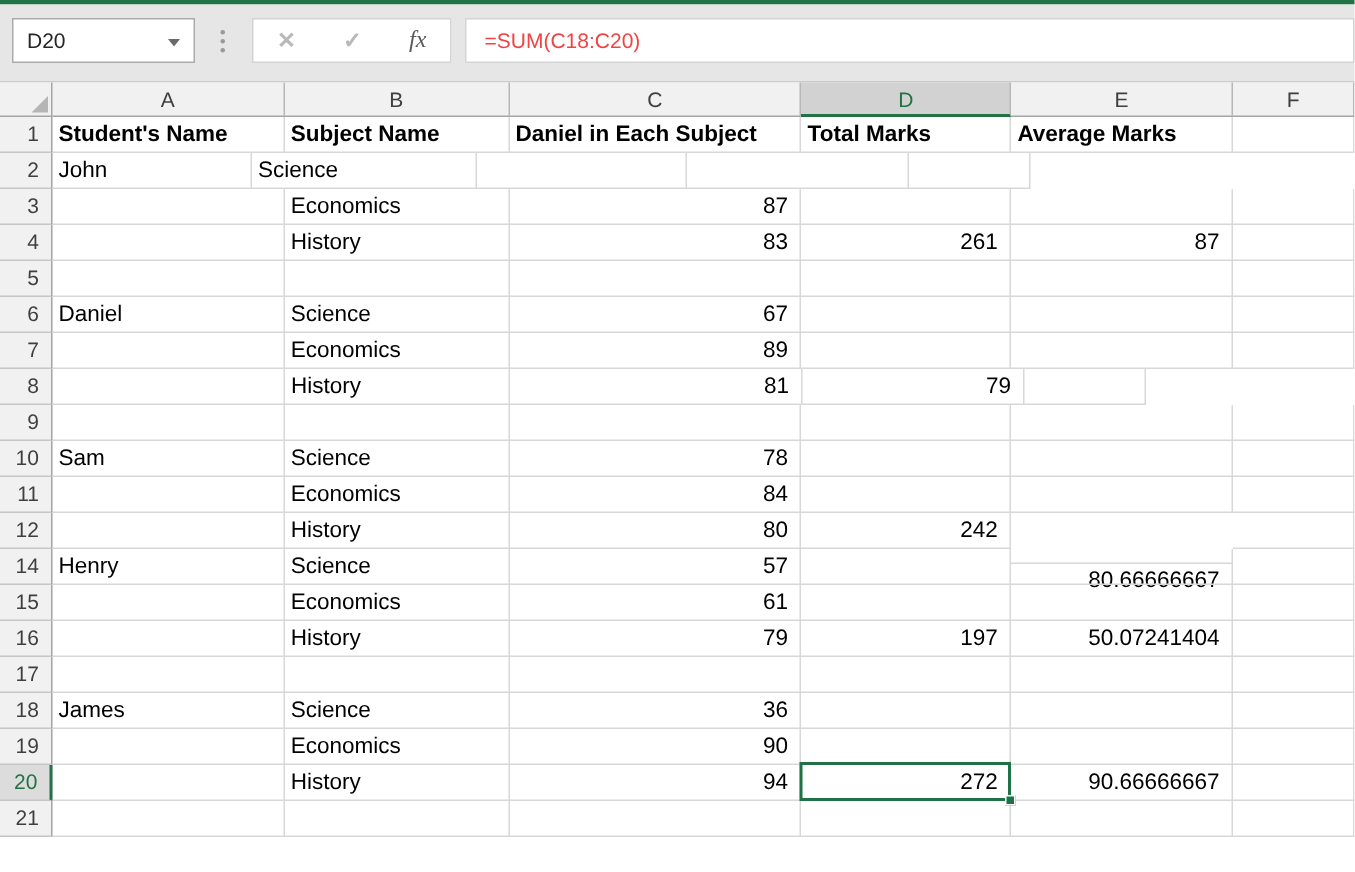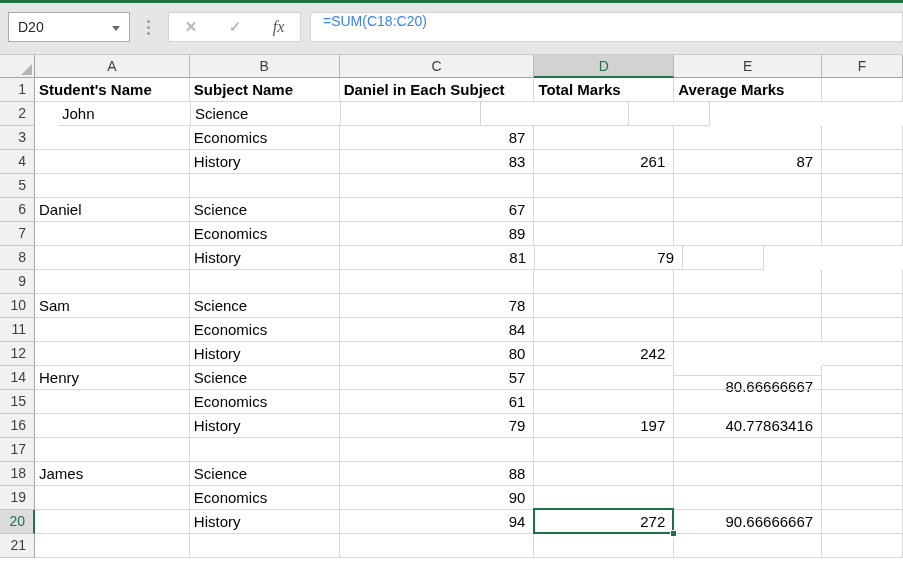--- a/index.html
+++ b/index.html
@@ -32,22 +32,22 @@
   .fx-panel {
     position: absolute; left: 168px; top: 9px; width: 133px; height: 30px;
     background: #fff; border: 1px solid #d4d4d4;
     display: flex; align-items: center; justify-content: space-around;
   }
   .btn-cancel, .btn-enter { color: #b9b9b9; font-size: 15px; font-weight: bold; }
   .btn-fx { color: #595959; font-size: 16px; font-style: italic; font-family: "Liberation Serif", serif; }
   .formula-bar {
     position: absolute; left: 310px; top: 9px; width: 593px; height: 30px;
     background: #fff; border: 1px solid #d4d4d4;
-    display: flex; align-items: flex-start; padding-left: 12px;
-    font-size: 14px; color: #3b82f6;
+    display: flex; align-items: center; padding-left: 12px;
+    font-size: 14px; color: #ef4444;
   }
   
   .sheet { position: absolute; top: 54px; left: 0; width: 903px; height: 527px; overflow: hidden; }
   .hdr-row { display: flex; height: 24px; border-top: 1px solid #cacaca; }
   .corner {
     width: 35px; position: relative; background: #f1f1f1;
     border-right: 1px solid #a5a5a5; border-bottom: 1px solid #a5a5a5;
   }
   .corner::after {
     content: ''; position: absolute; right: 2px; bottom: 2px;
@@ -122,21 +122,21 @@
         <div class="rowhdr">1</div>
         <div class="cell bold" style="width: 155px;">Student's Name</div>
         <div class="cell bold" style="width: 150px;">Subject Name</div>
         <div class="cell bold" style="width: 195px;">Daniel in Each Subject</div>
         <div class="cell bold" style="width: 140px;">Total Marks</div>
         <div class="cell bold" style="width: 148px;">Average Marks</div>
         <div class="cell bold" style="width: 81px;"></div>
       </div>
       <div class="row">
         <div class="rowhdr">2</div>
-        <div class="cell" style="width: 133px; margin-left: 23px;">John</div>
+        <div class="cell" style="width: 133px;">John</div>
         <div class="cell" style="width: 150px;">Science</div>
         <div class="cell num" style="width: 140px;"></div>
         <div class="cell num" style="width: 148px;"></div>
         <div class="cell" style="width: 81px;"></div>
       </div>
       <div class="row">
         <div class="rowhdr">3</div>
         <div class="cell" style="width: 155px;"></div>
         <div class="cell" style="width: 150px;">Economics</div>
         <div class="cell num" style="width: 195px;">87</div>
@@ -241,37 +241,37 @@
         <div class="cell num" style="width: 140px;"></div>
         <div class="cell num" style="width: 148px;"></div>
         <div class="cell" style="width: 81px;"></div>
       </div>
       <div class="row">
         <div class="rowhdr">16</div>
         <div class="cell" style="width: 155px;"></div>
         <div class="cell" style="width: 150px;">History</div>
         <div class="cell num" style="width: 195px;">79</div>
         <div class="cell num" style="width: 140px;">197</div>
-        <div class="cell num" style="width: 148px;">40.77863416</div>
+        <div class="cell num" style="width: 148px;">50.07241404</div>
         <div class="cell" style="width: 81px;"></div>
       </div>
       <div class="row">
         <div class="rowhdr">17</div>
         <div class="cell" style="width: 155px;"></div>
         <div class="cell" style="width: 150px;"></div>
         <div class="cell num" style="width: 195px;"></div>
         <div class="cell num" style="width: 140px;"></div>
         <div class="cell num" style="width: 148px;"></div>
         <div class="cell" style="width: 81px;"></div>
       </div>
       <div class="row">
         <div class="rowhdr">18</div>
         <div class="cell" style="width: 155px;">James</div>
         <div class="cell" style="width: 150px;">Science</div>
-        <div class="cell num" style="width: 195px;">88</div>
+        <div class="cell num" style="width: 195px;">36</div>
         <div class="cell num" style="width: 140px;"></div>
         <div class="cell num" style="width: 148px;"></div>
         <div class="cell" style="width: 81px;"></div>
       </div>
       <div class="row">
         <div class="rowhdr">19</div>
         <div class="cell" style="width: 155px;"></div>
         <div class="cell" style="width: 150px;">Economics</div>
         <div class="cell num" style="width: 195px;">90</div>
         <div class="cell num" style="width: 140px;"></div>

